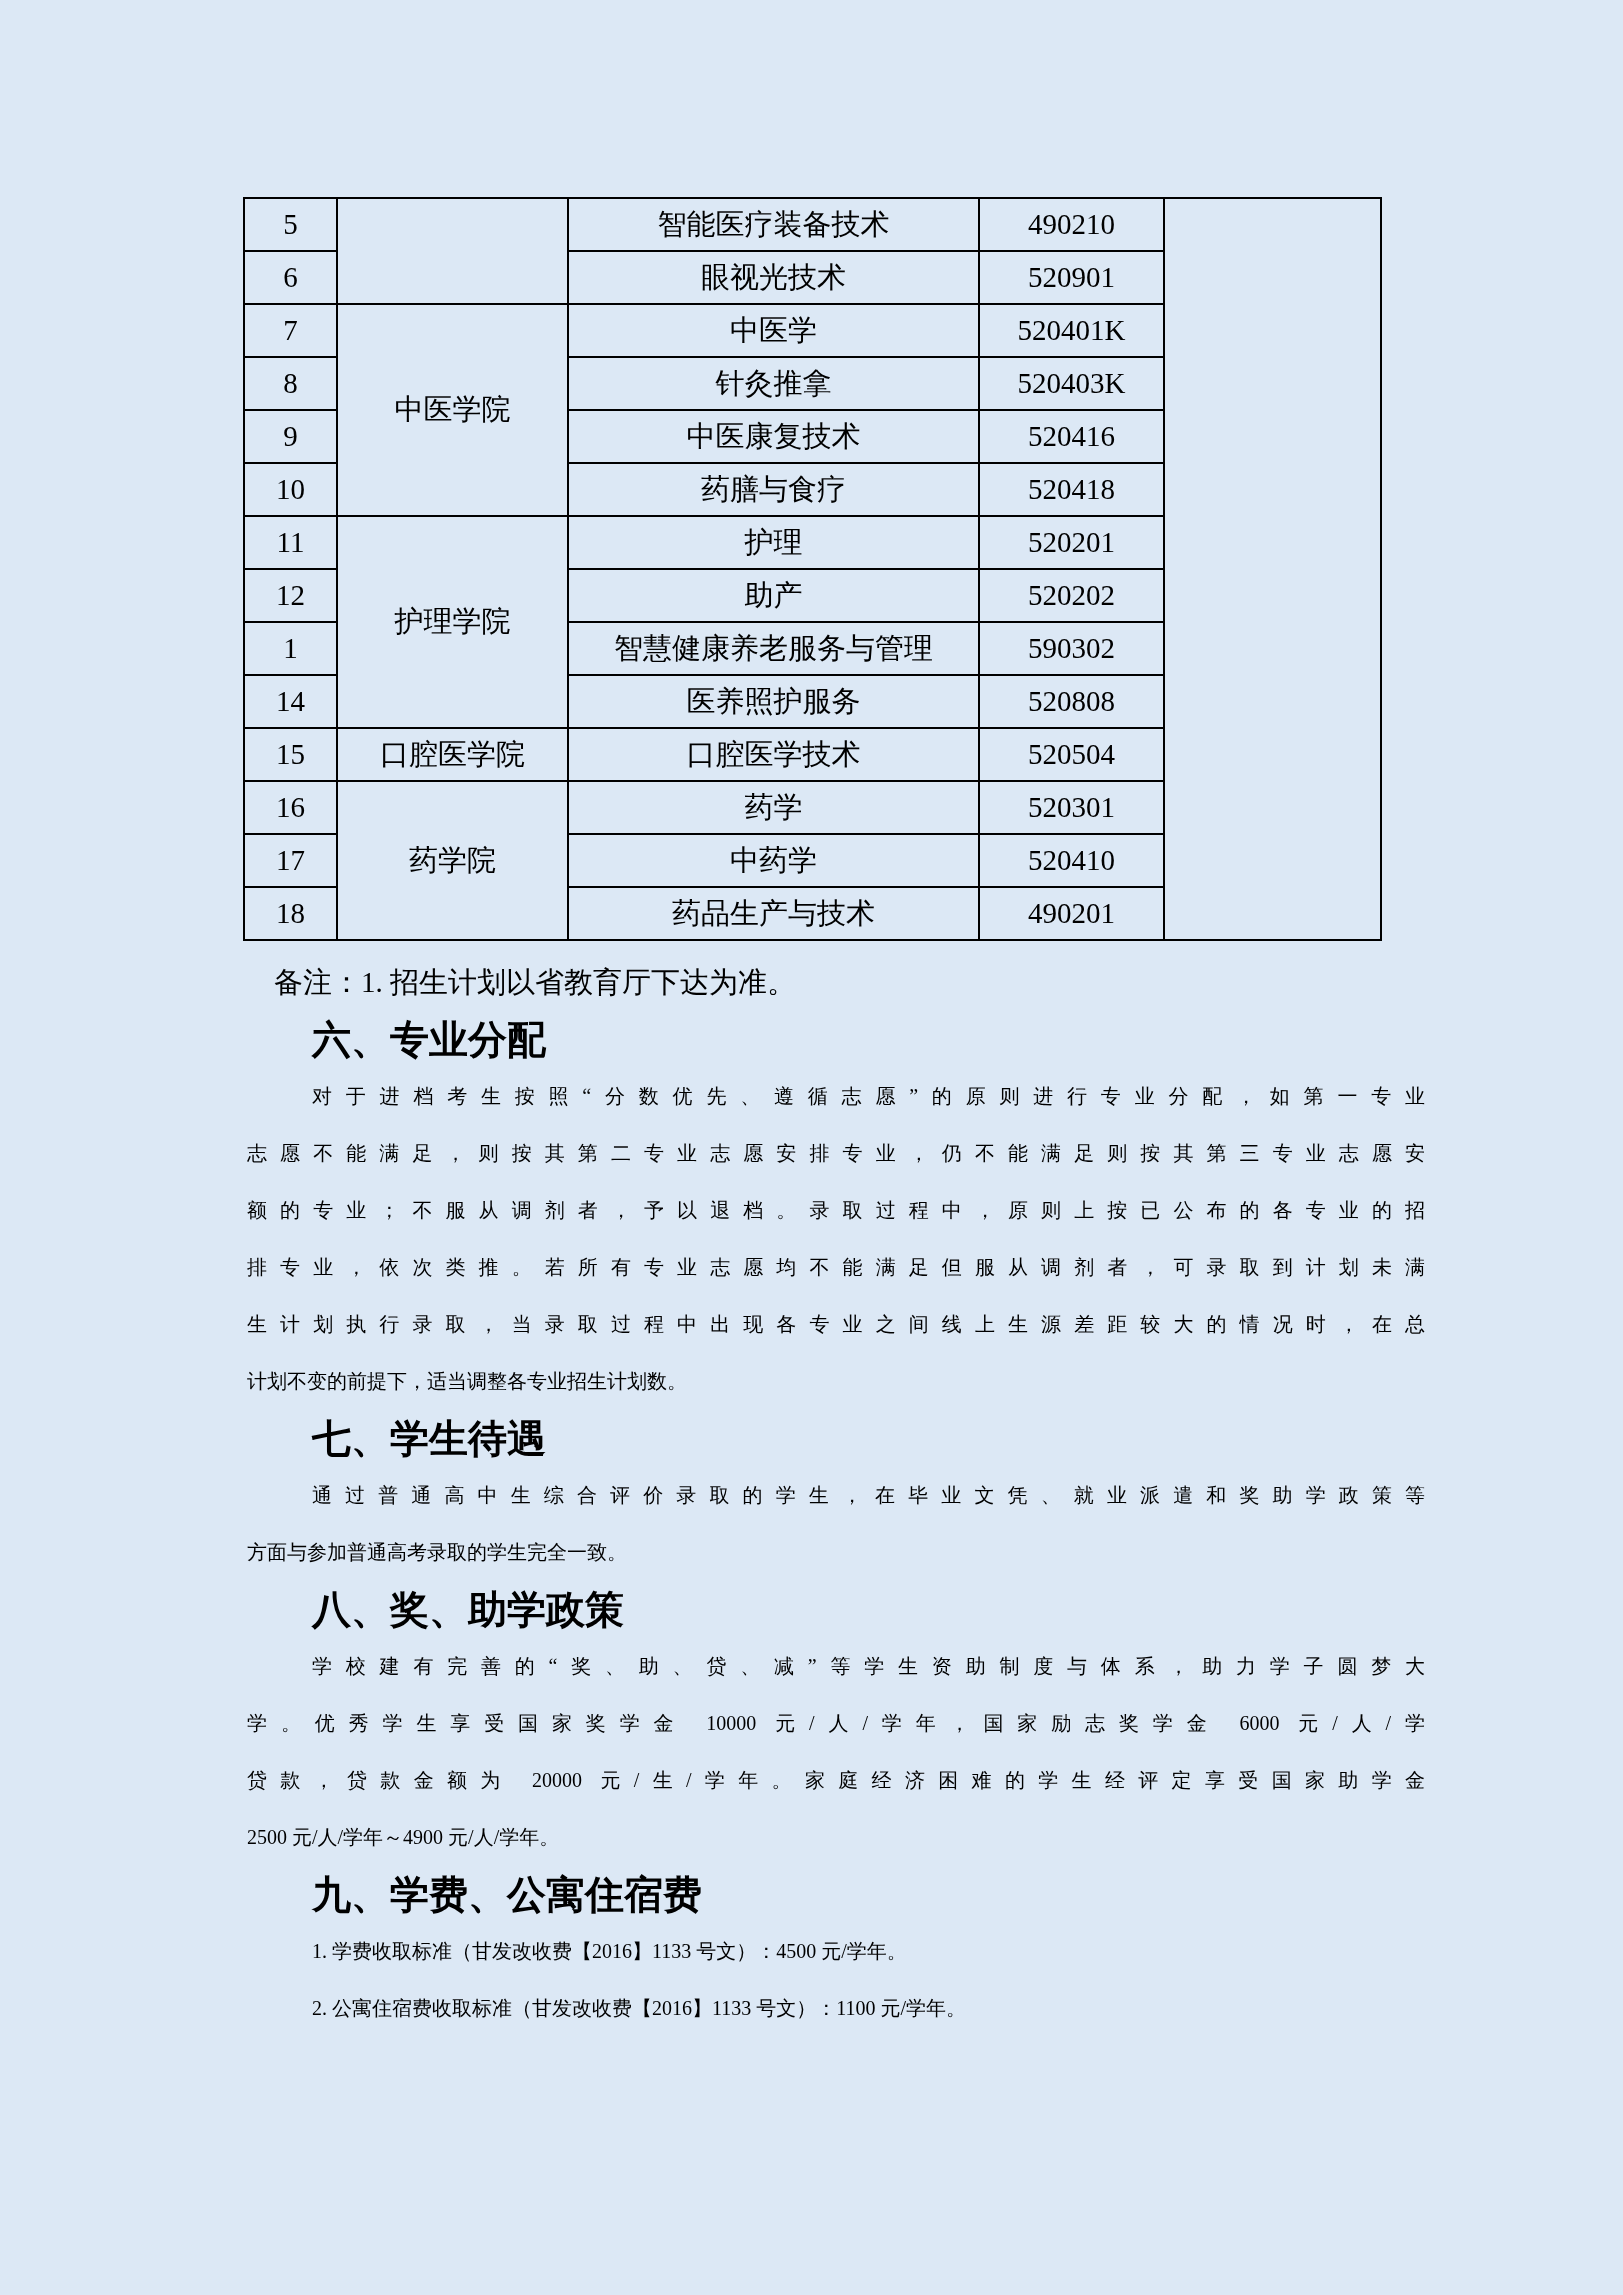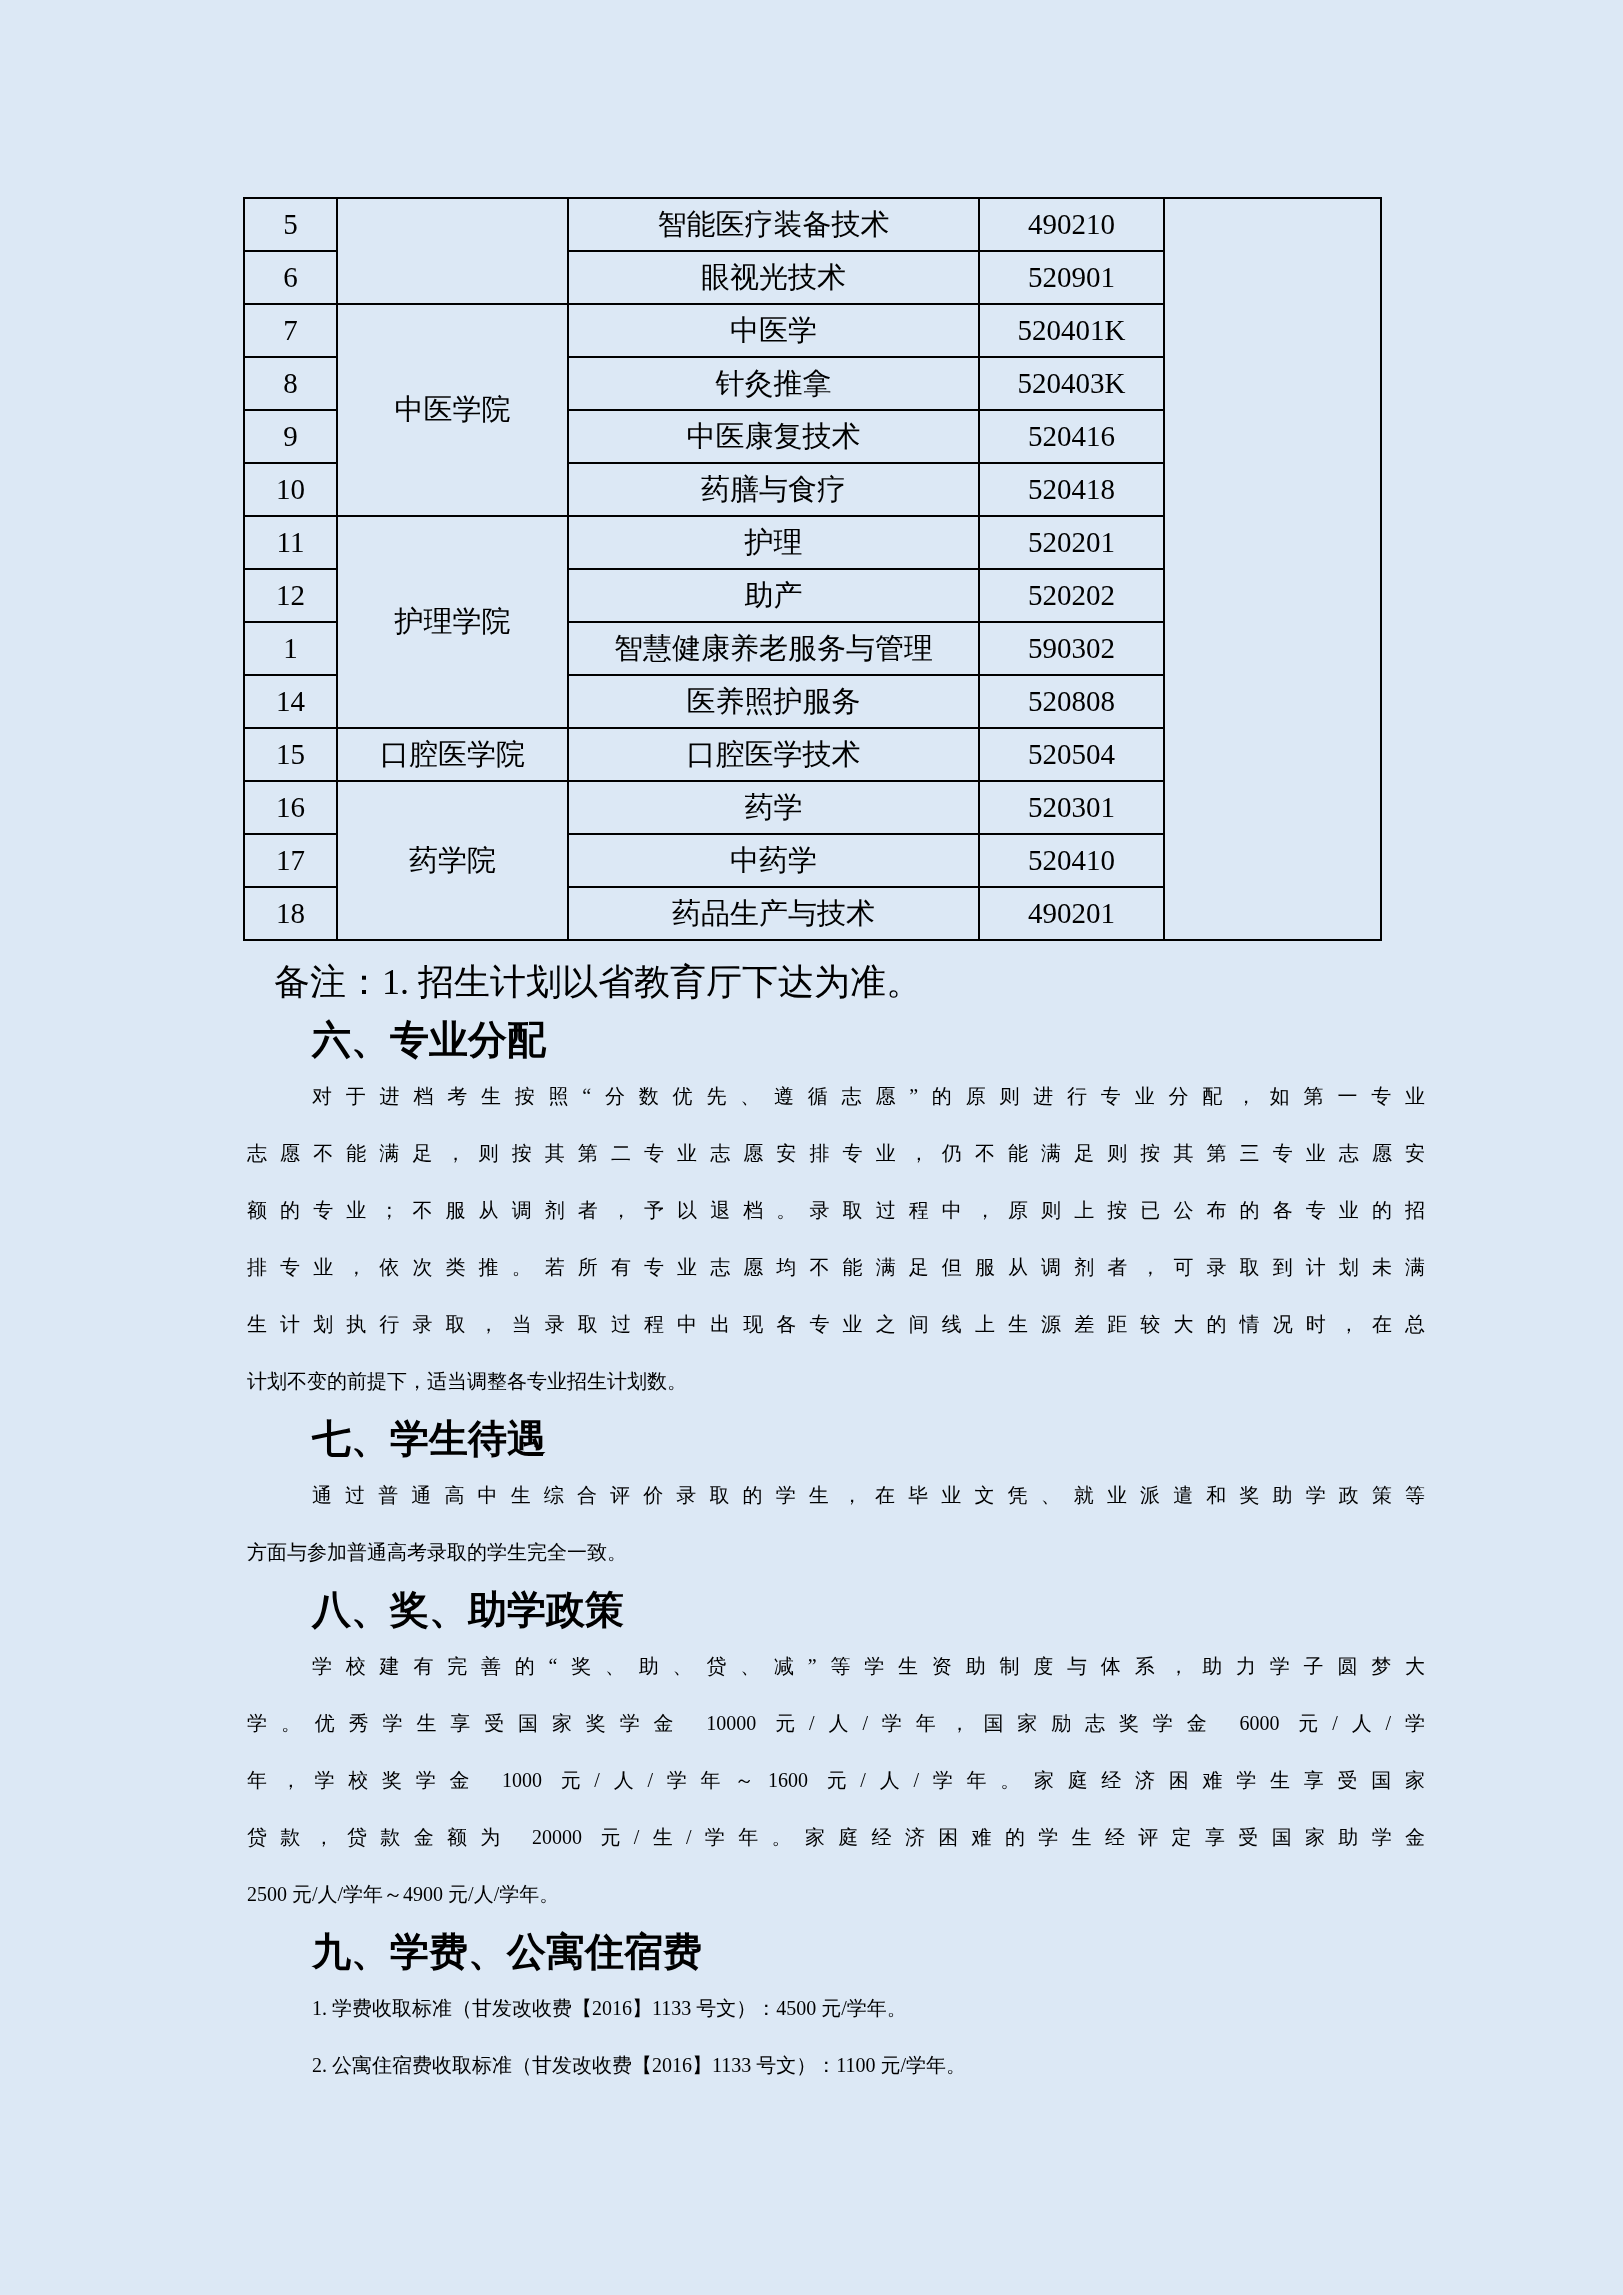--- a/index.html
+++ b/index.html
@@ -38,21 +38,21 @@
     left: 247px;
     top: 954px;
     width: 1178px;
   }
   .line {
     height: 57px;
     line-height: 57px;
     font-size: 20px;
     overflow: hidden;
   }
-  .line.note { font-size: 36px; padding-left: 27px; }
+  .line.note { font-size: 29px; padding-left: 27px; }
   .line.heading { font-weight: 700; font-size: 39px; padding-left: 65px; }
   .line.first, .line.mid {
     text-align: justify;
     text-align-last: justify;
   }
   .line.first { padding-left: 65px; }
   .line.item { padding-left: 65px; font-family: Liberation Serif, serif; }
 </style>
 </head>
 <body>
@@ -155,21 +155,20 @@
     <div class="line mid">额的专业；不服从调剂者，予以退档。录取过程中，原则上按已公布的各专业的招</div>
     <div class="line mid">排专业，依次类推。若所有专业志愿均不能满足但服从调剂者，可录取到计划未满</div>
     <div class="line mid">生计划执行录取，当录取过程中出现各专业之间线上生源差距较大的情况时，在总</div>
     <div class="line last">计划不变的前提下，适当调整各专业招生计划数。</div>
     <div class="line heading">七、学生待遇</div>
     <div class="line first">通过普通高中生综合评价录取的学生，在毕业文凭、就业派遣和奖助学政策等</div>
     <div class="line last">方面与参加普通高考录取的学生完全一致。</div>
     <div class="line heading">八、奖、助学政策</div>
     <div class="line first">学校建有完善的“奖、助、贷、减”等学生资助制度与体系，助力学子圆梦大</div>
     <div class="line mid">学。优秀学生享受国家奖学金 10000 元/人/学年，国家励志奖学金 6000 元/人/学</div>
-    <div class="line mid">年，学校奖学金 1000 元/人/学年～1600 元/人/学年。家庭经济困难学生享受国家</div>
     <div class="line mid">贷款，贷款金额为 20000 元/生/学年。家庭经济困难的学生经评定享受国家助学金</div>
     <div class="line last">2500 元/人/学年～4900 元/人/学年。</div>
     <div class="line heading">九、学费、公寓住宿费</div>
     <div class="line item">1. 学费收取标准（甘发改收费【2016】1133 号文）：4500 元/学年。</div>
     <div class="line item">2. 公寓住宿费收取标准（甘发改收费【2016】1133 号文）：1100 元/学年。</div>
   </div>
 
 </div>
 
 

